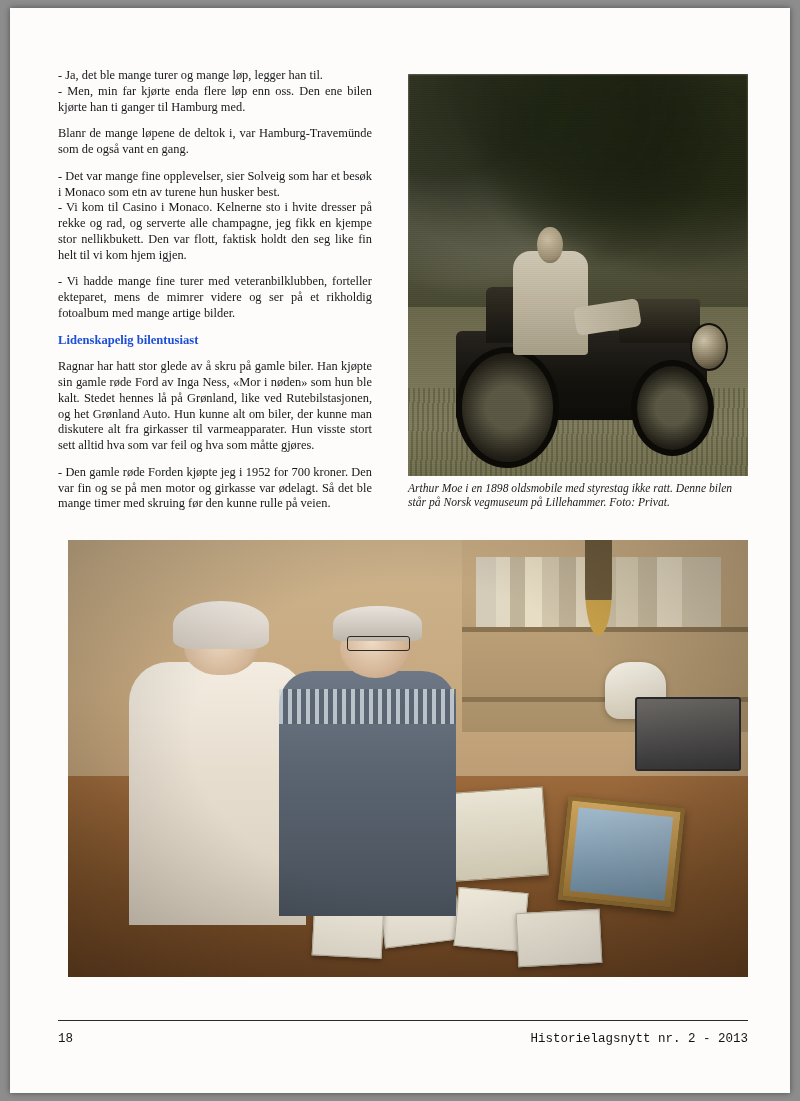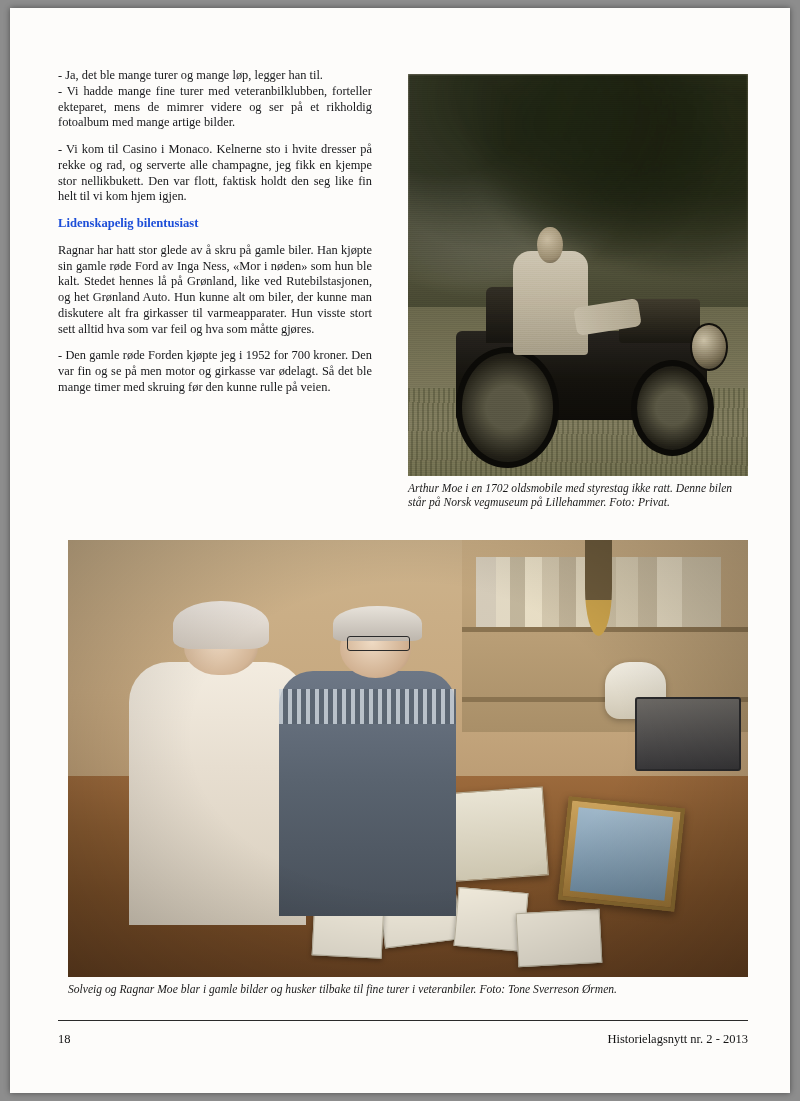--- a/index.html
+++ b/index.html
@@ -332,37 +332,40 @@
     height: 1px;
     background: #2a2a2a;
   }
   .footer {
     position: absolute;
     left: 48px;
     top: 1024px;
     width: 690px;
     display: flex;
     justify-content: space-between;
-    font-family: Liberation Serif, serif;
+    font-family: Liberation Mono, monospace;
     font-size: 12.5px;
     color: #141414;
   }
 </style>
 </head>
 <body>
 
 <div class="page">
   <div class="page-inner">
 
     <div class="top-row">
 
       <div class="col-text">
         <p class="tight">- Ja, det ble mange turer og mange løp, legger han til.</p>
+        <p>- Men, min far kjørte enda flere løp enn oss. Den ene bilen kjørte han ti ganger til Hamburg med.</p>
+        <p>Blanr de mange løpene de deltok i, var Hamburg-Travemünde som de også vant en gang.</p>
+        <p class="tight">- Det var mange fine opplevelser, sier Solveig som har et besøk i Monaco som etn av turene hun husker best.</p>
+        <p>- Vi kom til Casino i Monaco. Kelnerne sto i hvite dresser på rekke og rad, og serverte alle champagne, jeg fikk en kjempe stor nellikbukett. Den var flott, faktisk holdt den seg like fin helt til vi kom hjem igjen.</p>
         <p>- Vi hadde mange fine turer med veteranbilklubben, forteller ekteparet, mens de mimrer videre og ser på et rikholdig fotoalbum med mange artige bilder.</p>
-        <p>- Vi kom til Casino i Monaco. Kelnerne sto i hvite dresser på rekke og rad, og serverte alle champagne, jeg fikk en kjempe stor nellikbukett. Den var flott, faktisk holdt den seg like fin helt til vi kom hjem igjen.</p>
         <p class="subhead">Lidenskapelig bilentusiast</p>
         <p>Ragnar har hatt stor glede av å skru på gamle biler. Han kjøpte sin gamle røde Ford av Inga Ness, «Mor i nøden» som hun ble kalt. Stedet hennes lå på Grønland, like ved Rutebilstasjonen, og het Grønland Auto. Hun kunne alt om biler, der kunne man diskutere alt fra girkasser til varmeapparater. Hun visste stort sett alltid hva som var feil og hva som måtte gjøres.</p>
         <p>- Den gamle røde Forden kjøpte jeg i 1952 for 700 kroner. Den var fin og se på men motor og girkasse var ødelagt. Så det ble mange timer med skruing før den kunne rulle på veien.</p>
       </div>
 
       <div class="photo-one-wrap">
         <div class="photo-one">
           <div class="p1-sky"></div>
           <div class="p1-foliage"></div>
           <div class="p1-ground"></div>
@@ -372,21 +375,21 @@
           <div class="p1-dash"></div>
           <div class="p1-wheel rear"></div>
           <div class="p1-wheel front"></div>
           <div class="p1-lamp"></div>
           <div class="p1-person-torso"></div>
           <div class="p1-person-arm"></div>
           <div class="p1-person-head"></div>
           <div class="p1-tone"></div>
           <div class="p1-grain"></div>
         </div>
-        <div class="caption">Arthur Moe i en 1702 oldsmobile med styrestag ikke ratt. Denne bilen står på Norsk vegmuseum på Lillehammer. Foto: Privat.</div>
+        <div class="caption">Arthur Moe i en 1898 oldsmobile med styrestag ikke ratt. Denne bilen står på Norsk vegmuseum på Lillehammer. Foto: Privat.</div>
       </div>
 
     </div>
 
     <div class="photo-two-wrap">
       <div class="photo-two">
         <div class="p2-wall"></div>
         <div class="p2-shelf"></div>
         <div class="p2-shelf-line" style="top:20%"></div>
         <div class="p2-shelf-line" style="top:36%"></div>
@@ -406,21 +409,20 @@
         <div class="p2-woman-body"></div>
         <div class="p2-woman-head"></div>
         <div class="p2-woman-hair"></div>
         <div class="p2-man-body"></div>
         <div class="p2-man-pattern"></div>
         <div class="p2-man-head"></div>
         <div class="p2-man-hair"></div>
         <div class="p2-glasses"></div>
         <div class="p2-shadow"></div>
       </div>
-      <div class="caption">Solveig og Ragnar Moe blar i gamle bilder og husker tilbake til fine turer i veteranbiler. Foto: Tone Sverreson Ørmen.</div>
     </div>
 
   </div>
 
   <div class="rule"></div>
   <div class="footer">
     <span>18</span>
     <span>Historielagsnytt nr. 2 - 2013</span>
   </div>
 </div>

